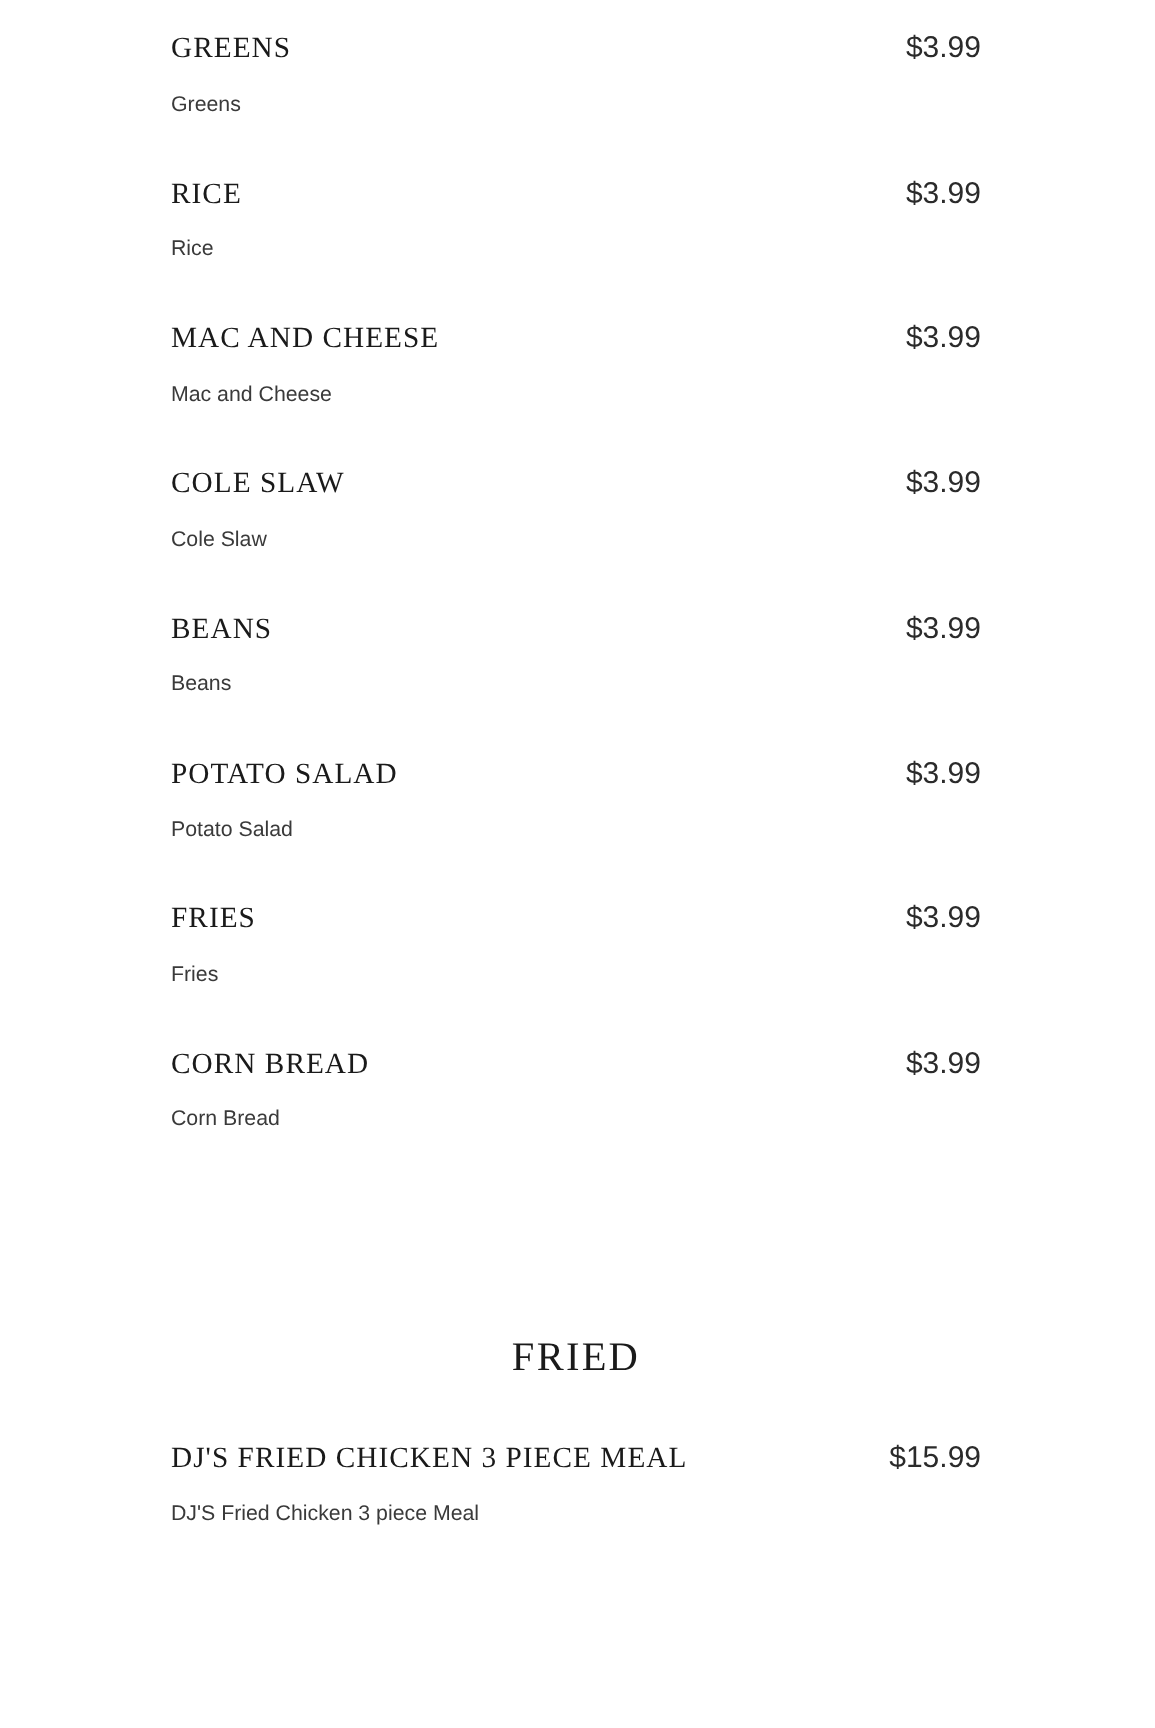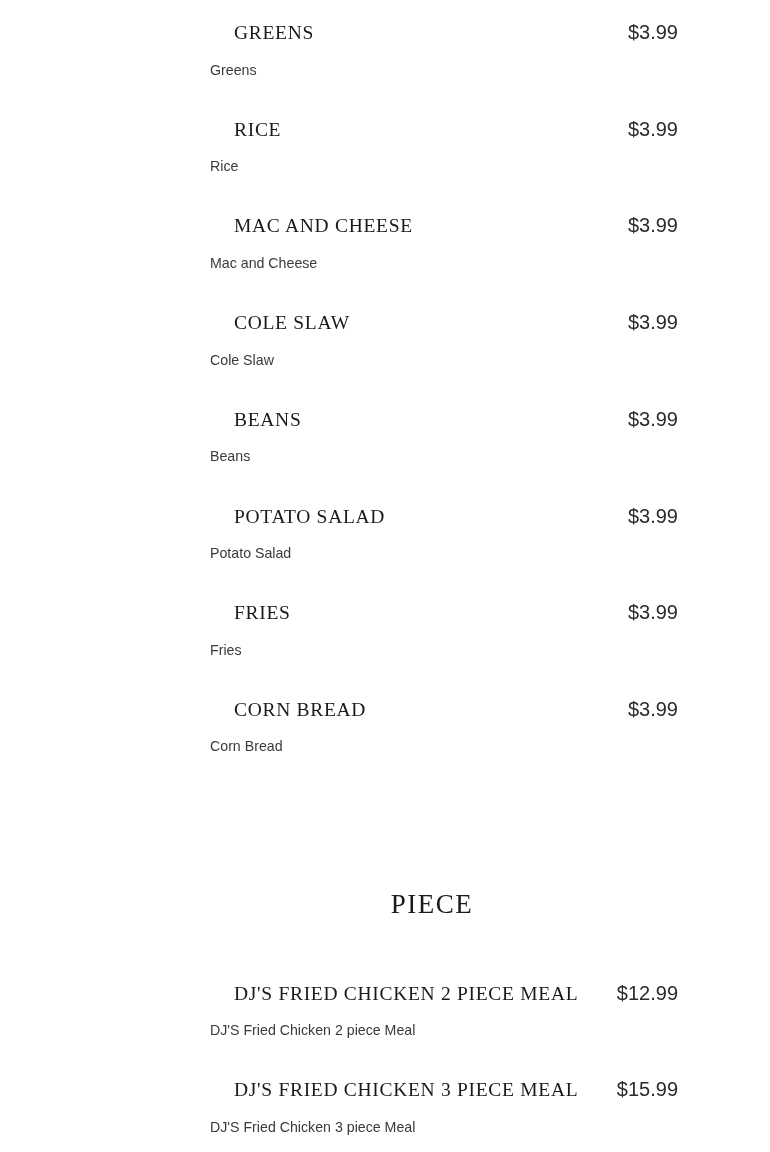--- a/index.html
+++ b/index.html
@@ -1,15 +1,15 @@
 <!DOCTYPE html>
 <html><head>
 <meta charset="utf-8">
 <style>
-  * { box-sizing: border-box; margin-left: 24px; }
+  * { box-sizing: border-box; }
   html, body {
     margin: 0;
     padding: 0;
     background: #ffffff;
   }
   body {
     width: 770px;
     height: 1152px;
     overflow: hidden;
     font-family: "Liberation Sans", sans-serif;
@@ -131,29 +131,22 @@
         <div class="item-name">CORN BREAD</div>
         <div class="item-price">$3.99</div>
       </div>
       <div class="item-desc">Corn Bread</div>
     </div>
 
   </div>
 
   <div>
 
-    <div class="section-title" style="margin-top:135px;">PIECE</div>
+    <div class="section-title" style="margin-top:135px;">FRIED</div>
 
-    <div class="item" style="margin-top:63px;">
-      <div class="item-head">
-        <div class="item-name">DJ'S FRIED CHICKEN 2 PIECE MEAL</div>
-        <div class="item-price">$12.99</div>
-      </div>
-      <div class="item-desc">DJ'S Fried Chicken 2 piece Meal</div>
-    </div>
 
     <div class="item" style="margin-top:42px;">
       <div class="item-head">
         <div class="item-name">DJ'S FRIED CHICKEN 3 PIECE MEAL</div>
         <div class="item-price">$15.99</div>
       </div>
       <div class="item-desc">DJ'S Fried Chicken 3 piece Meal</div>
     </div>
 
   </div>

